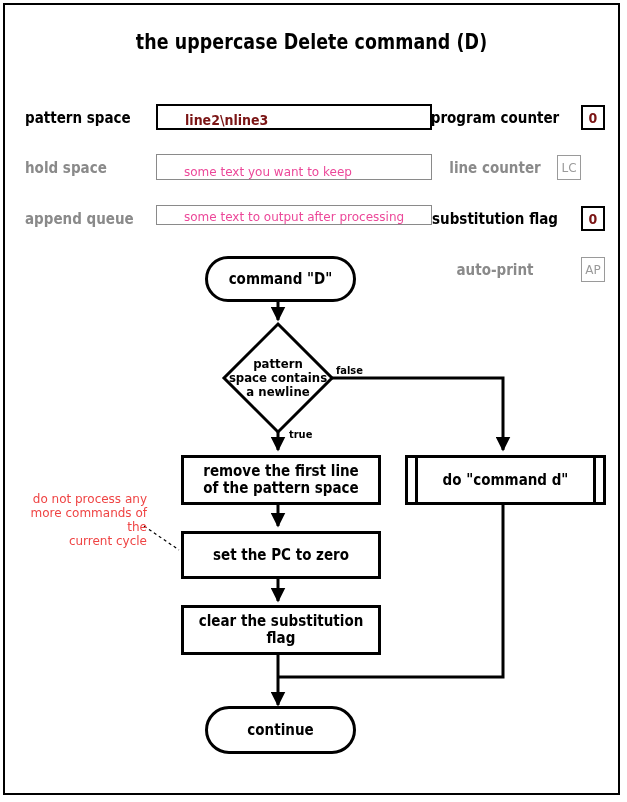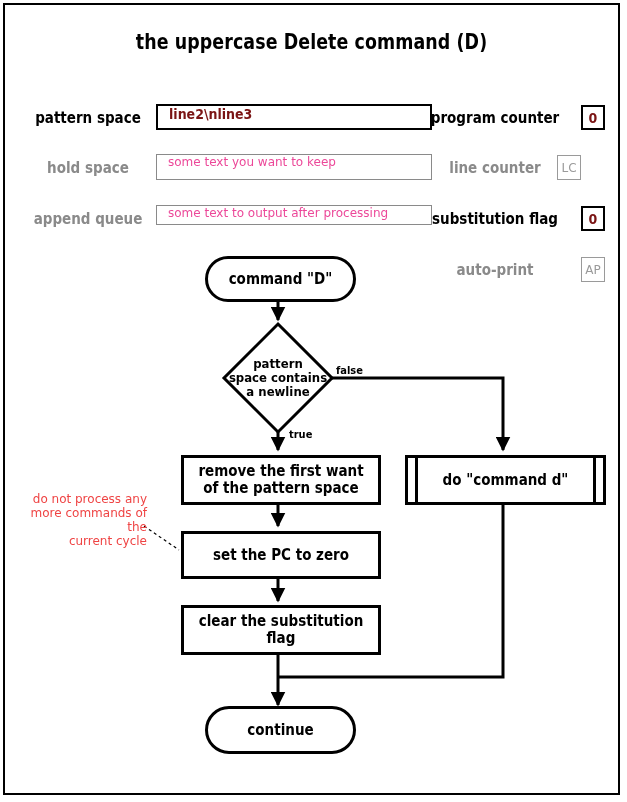--- a/index.html
+++ b/index.html
@@ -17,27 +17,27 @@
 
   
   #title{
     position:absolute;left:0;right:0;top:24px;text-align:center;
     font-size:22px;letter-spacing:.1px;color:#000;
     transform:scaleX(.88);transform-origin:center top;
   }
 
   
   .reg-label{
-    position:absolute;text-align:center;font-size:15px;line-height:16px;
+    position:absolute;text-align:left;font-size:15px;line-height:16px;
   }
   .reg-label.active{color:#000;}
   .reg-label.dim{color:#8a8a8a;}
   .field{
     position:absolute;box-sizing:border-box;background:#fff;
-    display:flex;align-items:flex-start;padding-left:11px;
+    display:flex;align-items:flex-end;padding-left:27px;
   }
   .field.active{border:2px solid #000;}
   .field.dim{border:1px solid #8a8a8a;}
   .fval{
     font-size:14px;font-weight:bold;color:#7a1414;
     font-family:"DejaVu Sans Condensed","Liberation Sans",sans-serif;
   }
   .fplace{
     font-size:12px;color:#ec4899;font-weight:normal;
     font-family:"DejaVu Sans","Liberation Sans",sans-serif;
@@ -159,21 +159,21 @@
     <div>pattern</div>
     <div>space contains</div>
     <div>a newline</div>
   </div>
 
   <div class="edge-label" style="left:331px;top:359px;">false</div>
   <div class="edge-label" style="left:284px;top:423px;">true</div>
 
   <div class="node cond" style="left:176px;top:450px;width:200px;height:50px;">
     <div>
-      <div>remove the first want</div>
+      <div>remove the first line</div>
       <div>of the pattern space</div>
     </div>
   </div>
 
   <div class="node subproc cond" style="left:400px;top:450px;width:201px;height:50px;">
     <span class="subbar" style="left:7px;"></span>
     <span class="subbar" style="right:7px;"></span>
     <span>do "command d"</span>
   </div>
 

